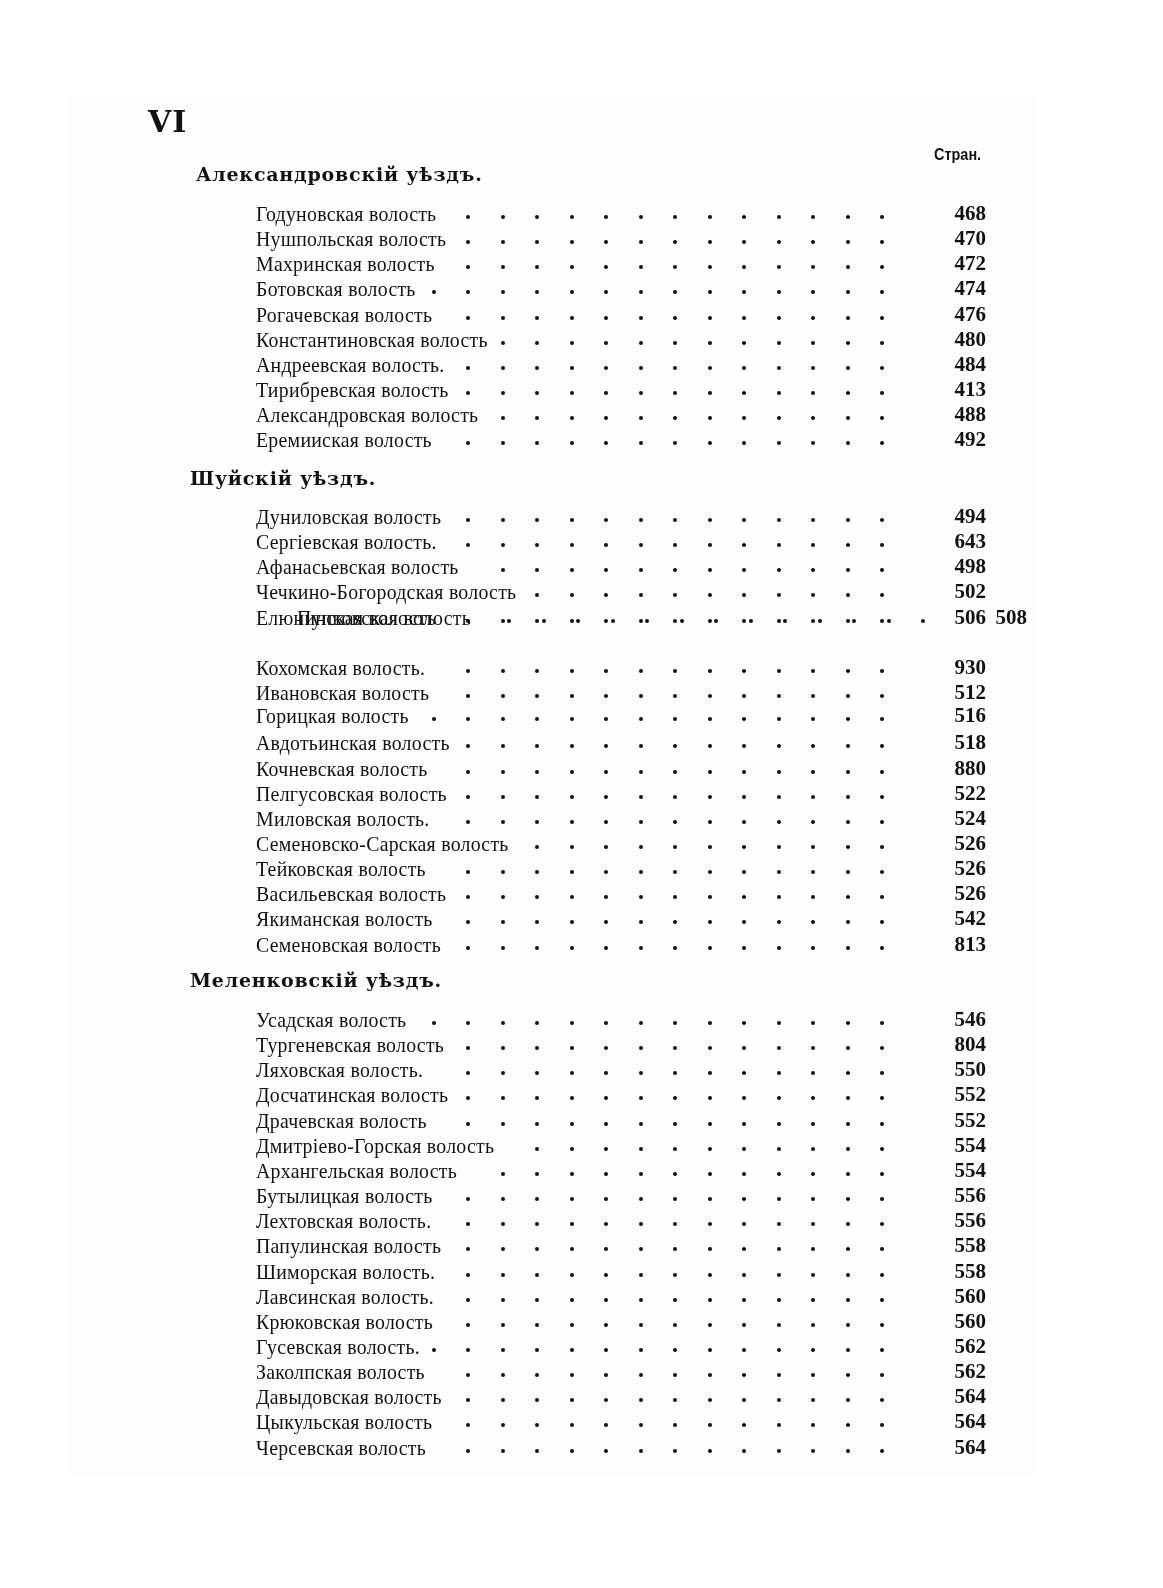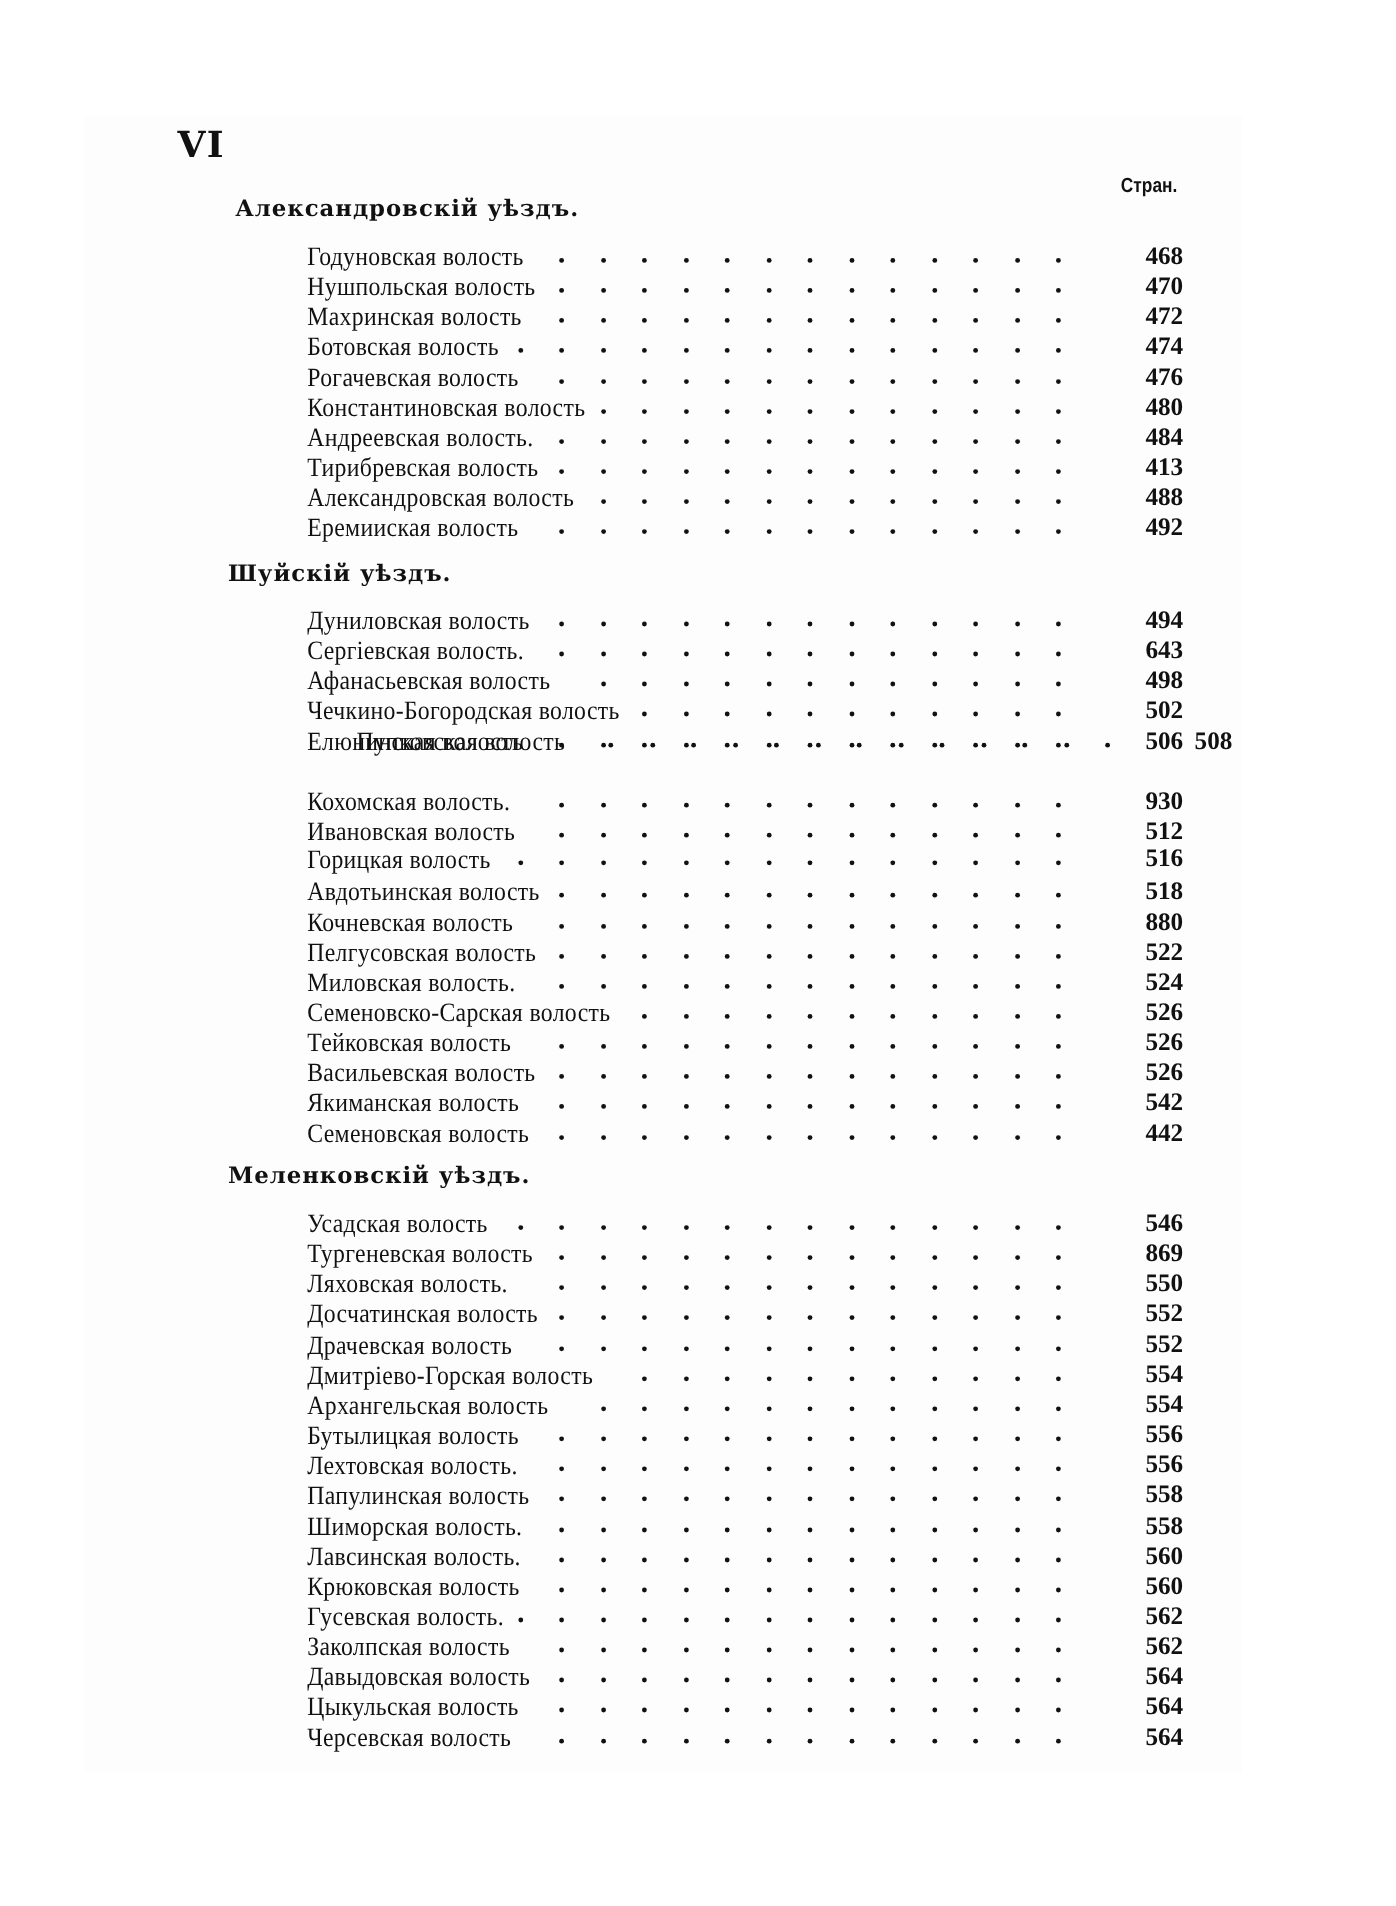--- a/index.html
+++ b/index.html
@@ -553,21 +553,21 @@
           <span class="dot" style="left: 242px;"></span>
           <span class="dot" style="left: 207.5px;"></span>
           <span class="dot" style="left: 173px;"></span>
           <span class="dot" style="left: 138.5px;"></span>
           <span class="dot" style="left: 104px;"></span>
           <span class="dot" style="left: 69.5px;"></span>
           <span class="dot" style="left: 35px;"></span>
           <span class="dot" style="left: 0.5px;"></span>
           <span class="dot" style="left: -34px;"></span>
         </span>
-        <span class="page">442</span>
+        <span class="page">813</span>
       </div>
     </div>
   <div class="section">
     <div class="district" style="top: 969px; left: 190px;">Меленковскій уѣздъ.</div>
   <div class="row" style="top: 1007px;">
         <span class="name">Усадская волость</span>
         <span class="dots">
           <span class="dot" style="left: 380px;"></span>
           <span class="dot" style="left: 345.5px;"></span>
           <span class="dot" style="left: 311px;"></span>
@@ -595,21 +595,21 @@
           <span class="dot" style="left: 242px;"></span>
           <span class="dot" style="left: 207.5px;"></span>
           <span class="dot" style="left: 173px;"></span>
           <span class="dot" style="left: 138.5px;"></span>
           <span class="dot" style="left: 104px;"></span>
           <span class="dot" style="left: 69.5px;"></span>
           <span class="dot" style="left: 35px;"></span>
           <span class="dot" style="left: 0.5px;"></span>
           <span class="dot" style="left: -34px;"></span>
         </span>
-        <span class="page">869</span>
+        <span class="page">804</span>
       </div>
       <div class="row" style="top: 1057.3px;">
         <span class="name">Ляховская волость.</span>
         <span class="dots">
           <span class="dot" style="left: 380px;"></span>
           <span class="dot" style="left: 345.5px;"></span>
           <span class="dot" style="left: 311px;"></span>
           <span class="dot" style="left: 276.5px;"></span>
           <span class="dot" style="left: 242px;"></span>
           <span class="dot" style="left: 207.5px;"></span>

